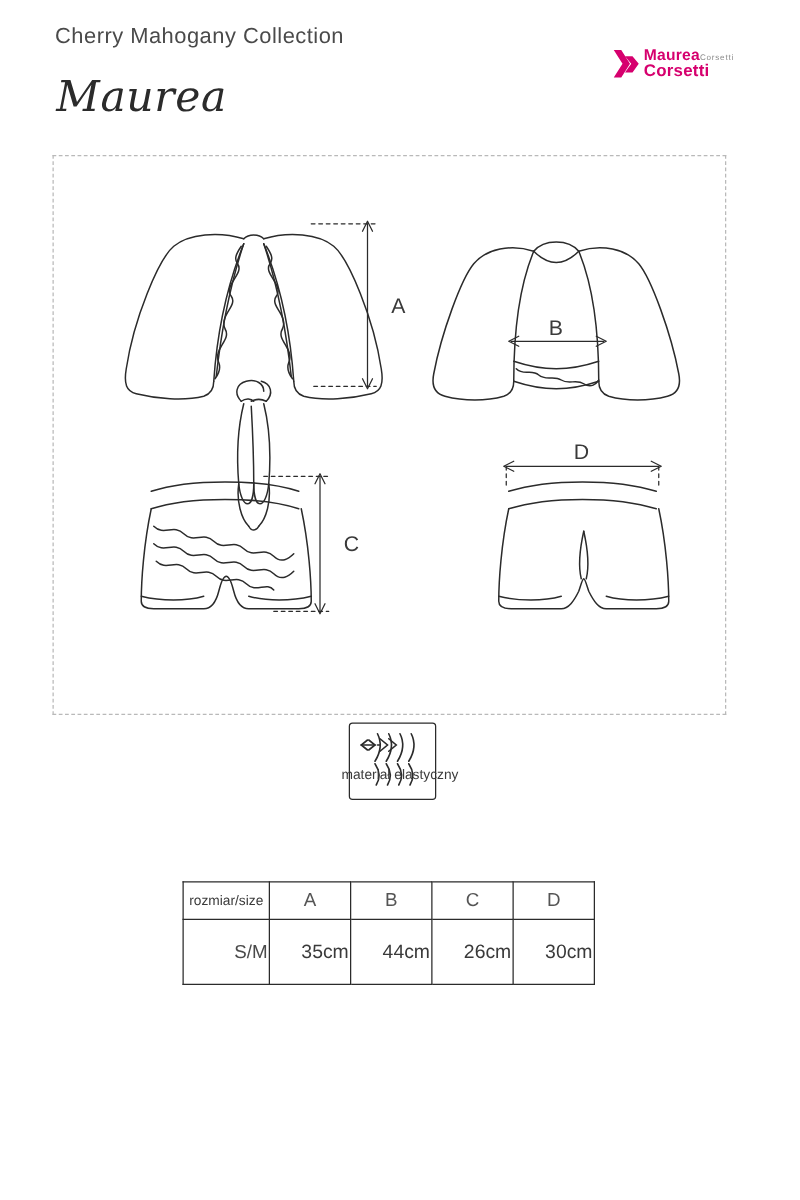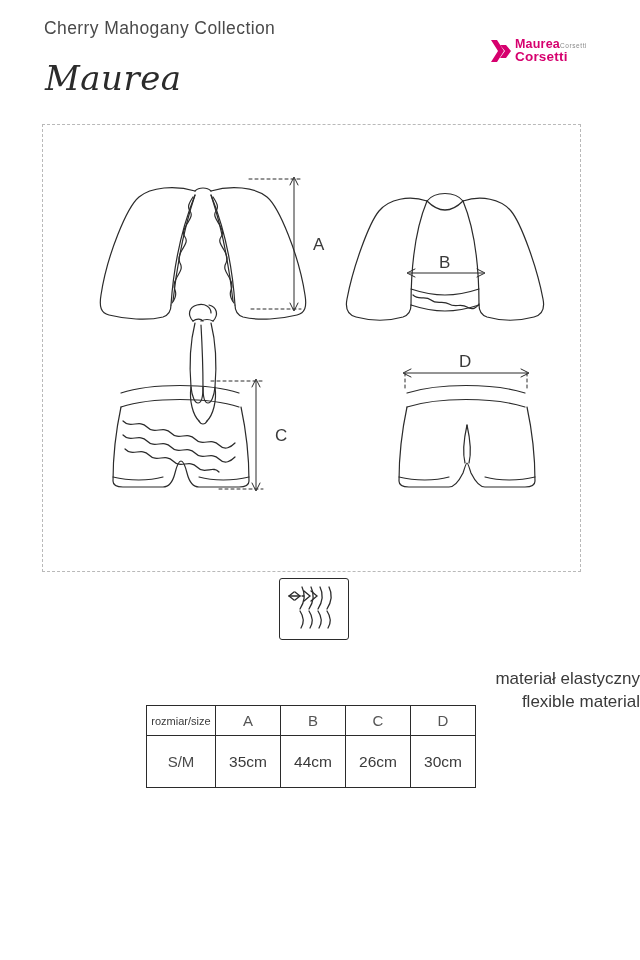--- a/index.html
+++ b/index.html
@@ -103,24 +103,24 @@
     top: 578px;
     width: 70px;
     height: 62px;
     border: 1.4px solid #2b2b2b;
     border-radius: 3px;
     box-sizing: border-box;
   }
   .elastic-caption {
     position: absolute;
     left: 0;
-    top: 668px;
+    top: 613px;
     width: 640px;
-    text-align: right;
-    font-size: 17px;
+    text-align: center;
+    font-size: 11px;
     color: #3a3a3a;
     line-height: 1.35;
   }
   
   .size-table {
     position: absolute;
     left: 146px;
     top: 705px;
     border-collapse: collapse;
   }
@@ -135,20 +135,21 @@
     height: 27px;
     font-size: 11px;
   }
   .size-table thead th.letter {
     font-size: 15px;
     color: #555;
   }
   .size-table tbody td {
     height: 49px;
     font-size: 15.5px;
+    text-align: right;
   }
   .size-table tbody td.sz {
     font-size: 15px;
     color: #4a4a4a;
   }
   .col-size { width: 66px; }
   .col-dim  { width: 62px; }
 </style>
 </head>
 <body>
@@ -313,21 +314,20 @@
         <path d="M29 32 c4 6 4 12 1 17"></path>
         <path d="M38 32 c4 6 4 12 1 17"></path>
         <path d="M47 30 c5 -8 5 -16 2 -22"></path>
         <path d="M47 32 c4 6 4 12 1 17"></path>
       </g>
     </svg>
   </div>
 
   <div class="elastic-caption">
     <div>materiał elastyczny</div>
-    <div>flexible material</div>
   </div>
 
   <table class="size-table">
     <thead>
       <tr>
         <th class="col-size">rozmiar/size</th>
         <th class="col-dim letter">A</th>
         <th class="col-dim letter">B</th>
         <th class="col-dim letter">C</th>
         <th class="col-dim letter">D</th>

